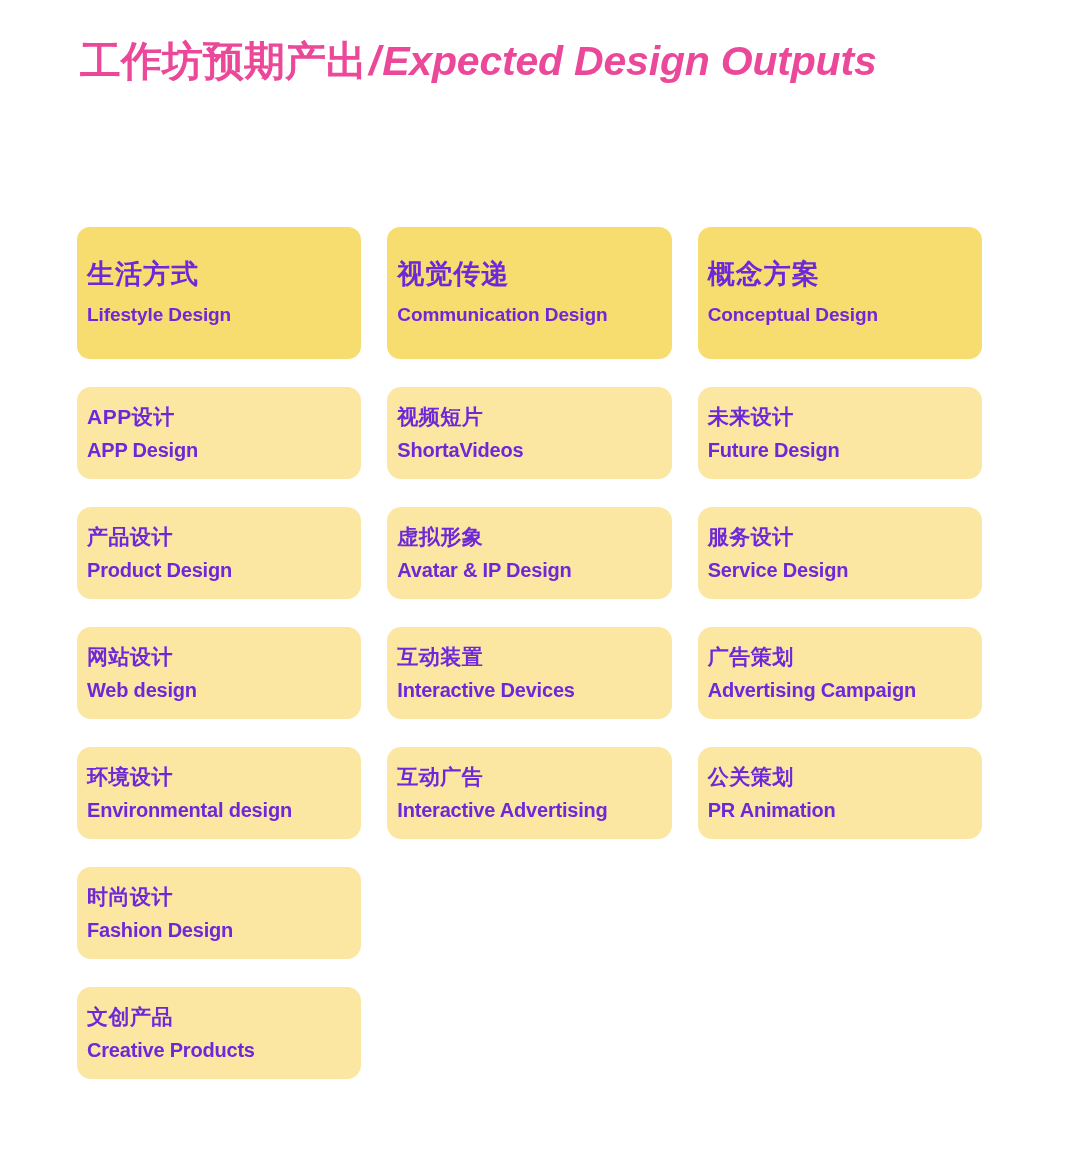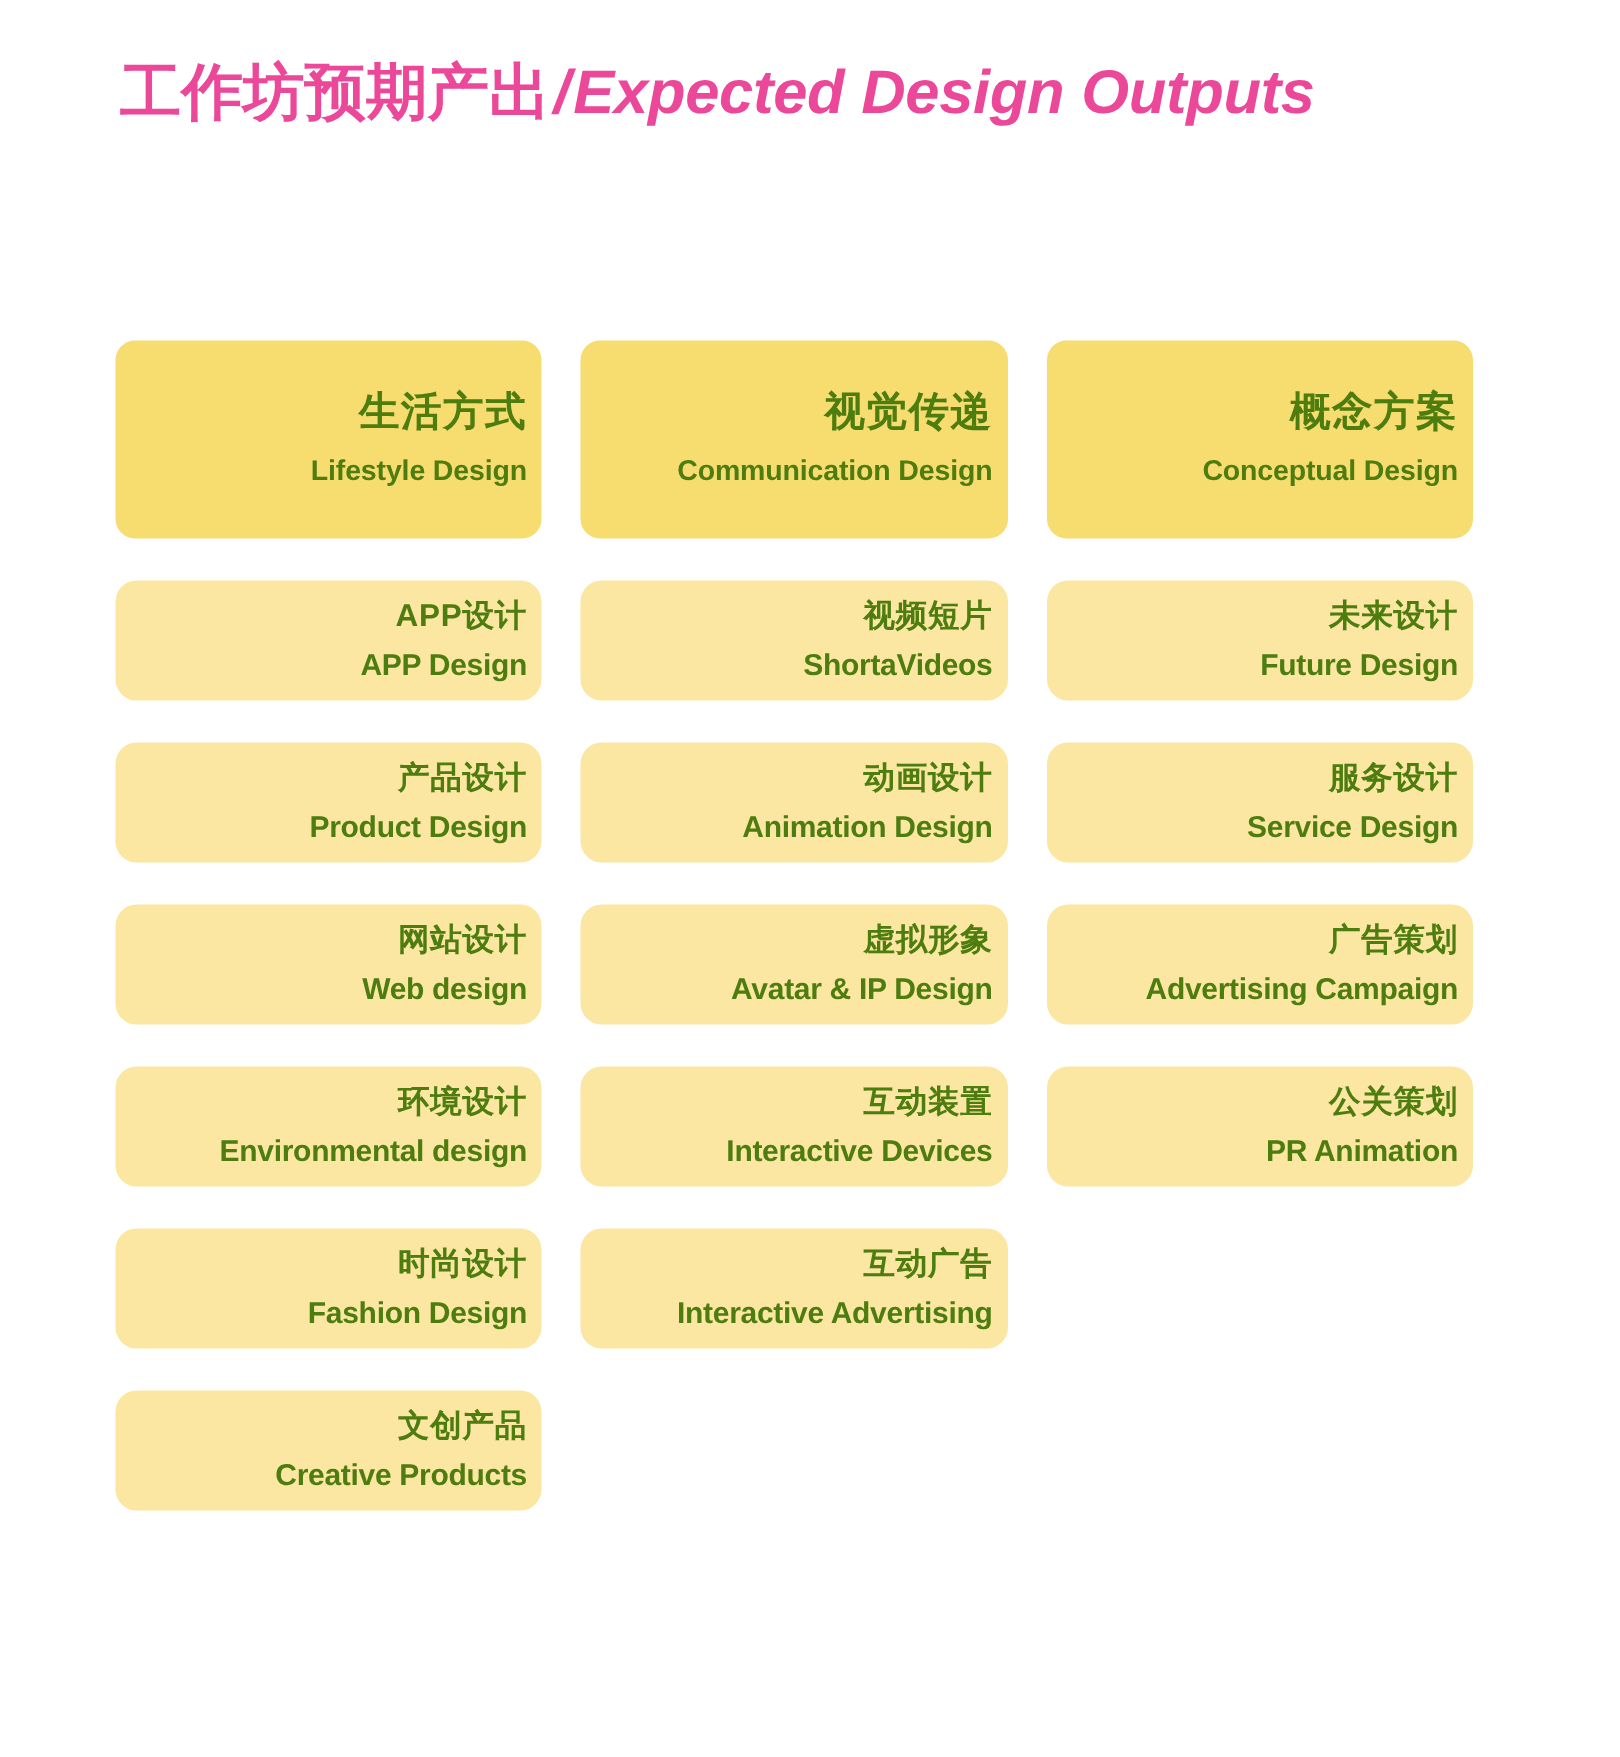--- a/index.html
+++ b/index.html
@@ -67,25 +67,25 @@
     display: flex;
     flex-direction: column;
     gap: 28px;
   }
 
   
   .card {
     border-radius: 14px;
     display: flex;
     flex-direction: column;
-    align-items: flex-end;
+    align-items: flex-start;
     justify-content: center;
     text-align: center;
     padding: 8px 10px;
-    color: #4d7c0f;
+    color: #6d28d9;
   }
 
   .card-header {
     background: #f7dc6f;
     height: 132px;
     border-radius: 13px;
     gap: 16px;
   }
   .card-header .card-zh {
     font-size: 27px;
@@ -95,21 +95,21 @@
   }
   .card-header .card-en {
     font-size: 19px;
     font-weight: 700;
     line-height: 1.1;
     letter-spacing: -0.1px;
   }
 
   .card-item {
     background: #fbe6a2;
-    height: 80px;
+    height: 92px;
     gap: 10px;
   }
   .card-item .card-zh {
     font-size: 21px;
     font-weight: 700;
     line-height: 1.1;
     letter-spacing: 0.5px;
   }
   .card-item .card-en {
     font-size: 20px;
@@ -164,24 +164,20 @@
       <div class="column">
         <div class="card card-header">
           <div class="card-zh">视觉传递</div>
           <div class="card-en">Communication Design</div>
         </div>
         <div class="card card-item">
           <div class="card-zh">视频短片</div>
           <div class="card-en">ShortaVideos</div>
         </div>
         <div class="card card-item">
-          <div class="card-zh">动画设计</div>
-          <div class="card-en">Animation Design</div>
-        </div>
-        <div class="card card-item">
           <div class="card-zh">虚拟形象</div>
           <div class="card-en">Avatar &amp; IP Design</div>
         </div>
         <div class="card card-item">
           <div class="card-zh">互动装置</div>
           <div class="card-en">Interactive Devices</div>
         </div>
         <div class="card card-item">
           <div class="card-zh">互动广告</div>
           <div class="card-en">Interactive Advertising</div>

